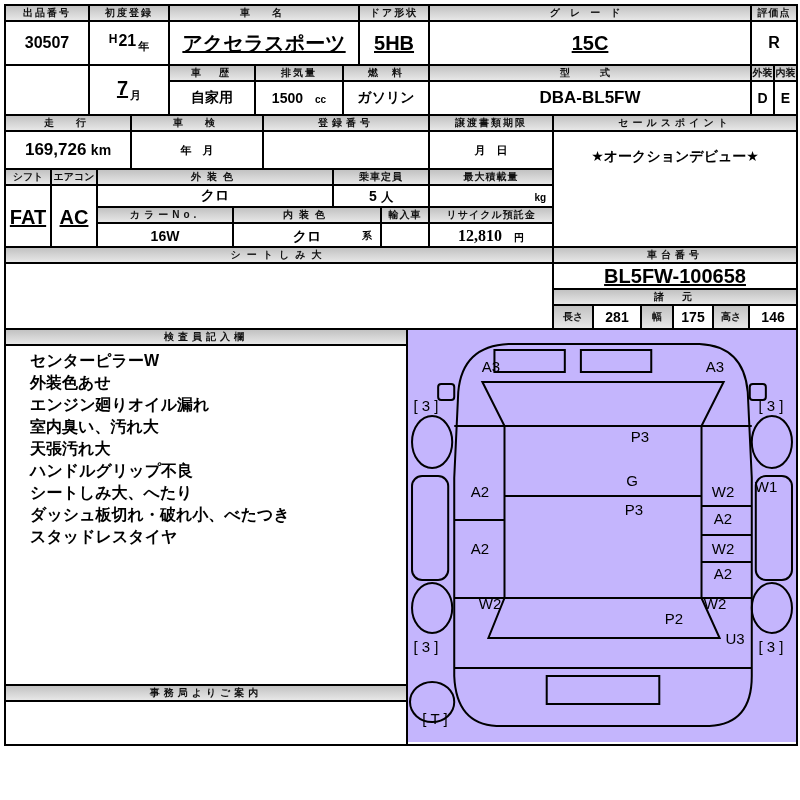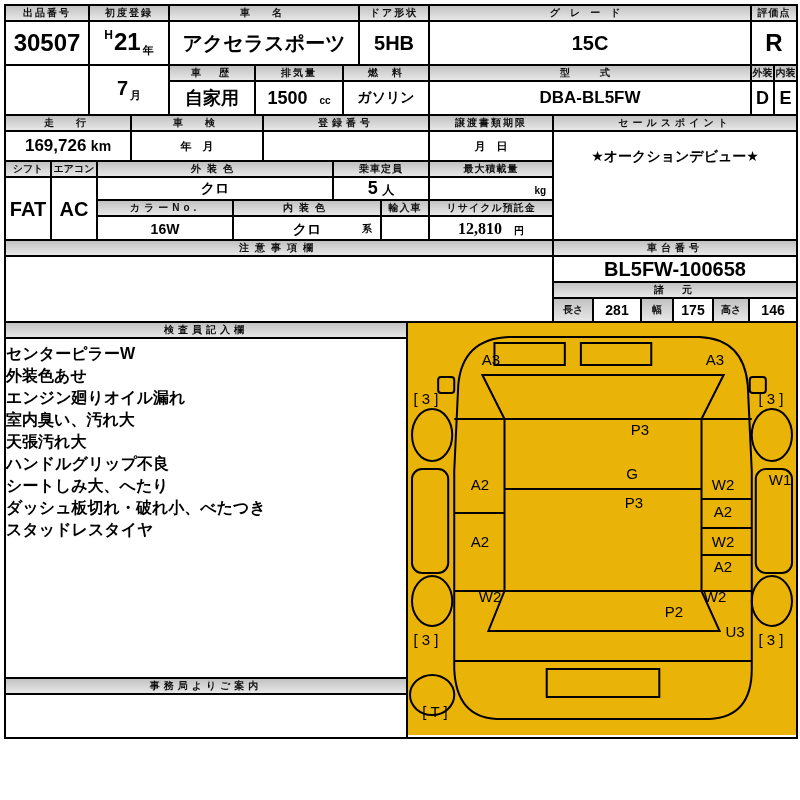--- a/index.html
+++ b/index.html
@@ -9,40 +9,40 @@
   }
   .sheet{width:800px;height:800px;padding:4px;box-sizing:border-box;position:relative;background:#fff;}
   table{border-collapse:collapse;table-layout:fixed;width:792px;margin-top:-2px;}
   table.first{margin-top:0;}
   td{border:2px solid #000;padding:0;text-align:center;vertical-align:middle;overflow:hidden;box-sizing:border-box;}
   .hdr{
     background:linear-gradient(180deg,#c2c2c2 0%,#e7e7e7 100%);
     font-size:10px;font-weight:bold;letter-spacing:2px;color:#111;white-space:nowrap;
   }
   .ls4{letter-spacing:4px;} .ls6{letter-spacing:6px;} .ls10{letter-spacing:10px;}
-  .v24{font-size:24px;font-weight:bold;}
-  .v20{font-size:20px;font-weight:bold;}
-  .v18{font-size:18px;font-weight:bold;border-radius:7px;}
+  .v24{font-size:16px;font-weight:bold;}
+  .v20{font-size:20px;font-weight:bold;text-decoration:underline;}
+  .v18{font-size:14px;font-weight:bold;border-radius:7px;}
   .v17{font-size:17px;font-weight:bold;}
   .v16{font-size:16px;font-weight:bold;font-family:Liberation Serif, serif;}
   .v14{font-size:14px;font-weight:bold;}
   .v12{font-size:12px;font-weight:bold;}
   .small{font-size:11px;font-weight:bold;}
   .unit{font-size:10px;font-weight:bold;margin-left:12px;}
   .era{font-size:12px;font-weight:bold;vertical-align:top;margin-right:1px;}
   .suffix-b{font-size:11px;font-weight:bold;vertical-align:-4px;margin-left:2px;}
   .left{text-align:left;padding-left:6px;}
   .top{vertical-align:top;}
   .salespoint{vertical-align:top;padding-top:16px;font-size:14px;font-weight:bold;}
   .kg-cell{text-align:right;padding-right:6px;}
   .intcolor{position:relative;}
   .intcolor .kei{position:absolute;right:8px;top:50%;transform:translateY(-50%);font-size:10px;font-weight:bold;}
-  .notes-area{padding:4px 0;text-align:left;}
+  .notes-area{padding:4px 24px;text-align:left;}
   .note-line{font-size:16px;font-weight:bold;line-height:22px;white-space:nowrap;}
-  .diagram{position:relative;width:100%;height:412px;background:#eab308;}
+  .diagram{position:relative;width:100%;height:412px;background:#c4b5fd;}
   .diagram svg{position:absolute;left:0;top:0;width:100%;height:100%;}
   .dmg-label{
     position:absolute;transform:translate(-50%,-50%);
     font-size:15px;font-weight:normal;color:#000;white-space:nowrap;background:transparent;
   }
 </style>
 </head>
 <body>
 
 <div class="sheet">
@@ -117,21 +117,21 @@
       <col style="width:244px">
     </colgroup>
     <tbody>
         <tr style="height:16px">
       <td class="hdr ls6" colspan="3">走　行</td>
       <td class="hdr ls6" colspan="2">車　検</td>
       <td class="hdr ls4" colspan="3">登録番号</td>
       <td class="hdr">譲渡書類期限</td>
       <td class="hdr ls4">セールスポイント</td>
     </tr>
-    <tr style="height:30px">
+    <tr style="height:38px">
       <td colspan="3">
         <span class="v17">169,726</span> <span class="v14">km</span>
       </td>
       <td class="small" colspan="2">年　月</td>
       <td colspan="3"></td>
       <td class="small">月　日</td>
       <td class="salespoint" rowspan="5">★オークションデビュー★</td>
     </tr>
     <tr style="height:14px">
       <td class="hdr" style="letter-spacing:0">シフト</td>
@@ -185,21 +185,21 @@
       <col style="width:548px">
         <col style="width:40px">
         <col style="width:48px">
       <col style="width:32px">
         <col style="width:40px">
         <col style="width:36px">
       <col style="width:48px">
     </colgroup>
     <tbody>
         <tr style="height:16px">
-      <td class="hdr ls6">注意事項欄</td>
+      <td class="hdr ls6">シートしみ大</td>
       <td class="hdr ls4" colspan="6">車台番号</td>
     </tr>
     <tr style="height:26px">
       <td rowspan="3"></td>
       <td class="v20" colspan="6">BL5FW-100658</td>
     </tr>
     <tr style="height:16px">
       <td class="hdr ls4" colspan="6">諸　元</td>
     </tr>
     <tr style="height:24px">
@@ -261,21 +261,21 @@
               <ellipse cx="24" cy="372" rx="22" ry="20"></ellipse>
             </g>
           </svg>
           <div>
                 <span class="dmg-label" style="left: 83px; top: 36px;">A3</span>
                 <span class="dmg-label" style="left: 307px; top: 36px;">A3</span>
                 <span class="dmg-label" style="left: 18px; top: 75px;">[ 3 ]</span>
                 <span class="dmg-label" style="left: 363px; top: 75px;">[ 3 ]</span>
                 <span class="dmg-label" style="left: 232px; top: 106px;">P3</span>
                 <span class="dmg-label" style="left: 224px; top: 150px;">G</span>
-                <span class="dmg-label" style="left: 372px; top: 156px;">W1</span>
+                <span class="dmg-label" style="left: 358px; top: 156px;">W1</span>
                 <span class="dmg-label" style="left: 72px; top: 161px;">A2</span>
                 <span class="dmg-label" style="left: 315px; top: 161px;">W2</span>
                 <span class="dmg-label" style="left: 226px; top: 179px;">P3</span>
                 <span class="dmg-label" style="left: 315px; top: 188px;">A2</span>
                 <span class="dmg-label" style="left: 72px; top: 218px;">A2</span>
                 <span class="dmg-label" style="left: 315px; top: 218px;">W2</span>
                 <span class="dmg-label" style="left: 315px; top: 243px;">A2</span>
                 <span class="dmg-label" style="left: 82px; top: 273px;">W2</span>
                 <span class="dmg-label" style="left: 307px; top: 273px;">W2</span>
                 <span class="dmg-label" style="left: 226px; top: 288px; margin-left: 40px;">P2</span>

